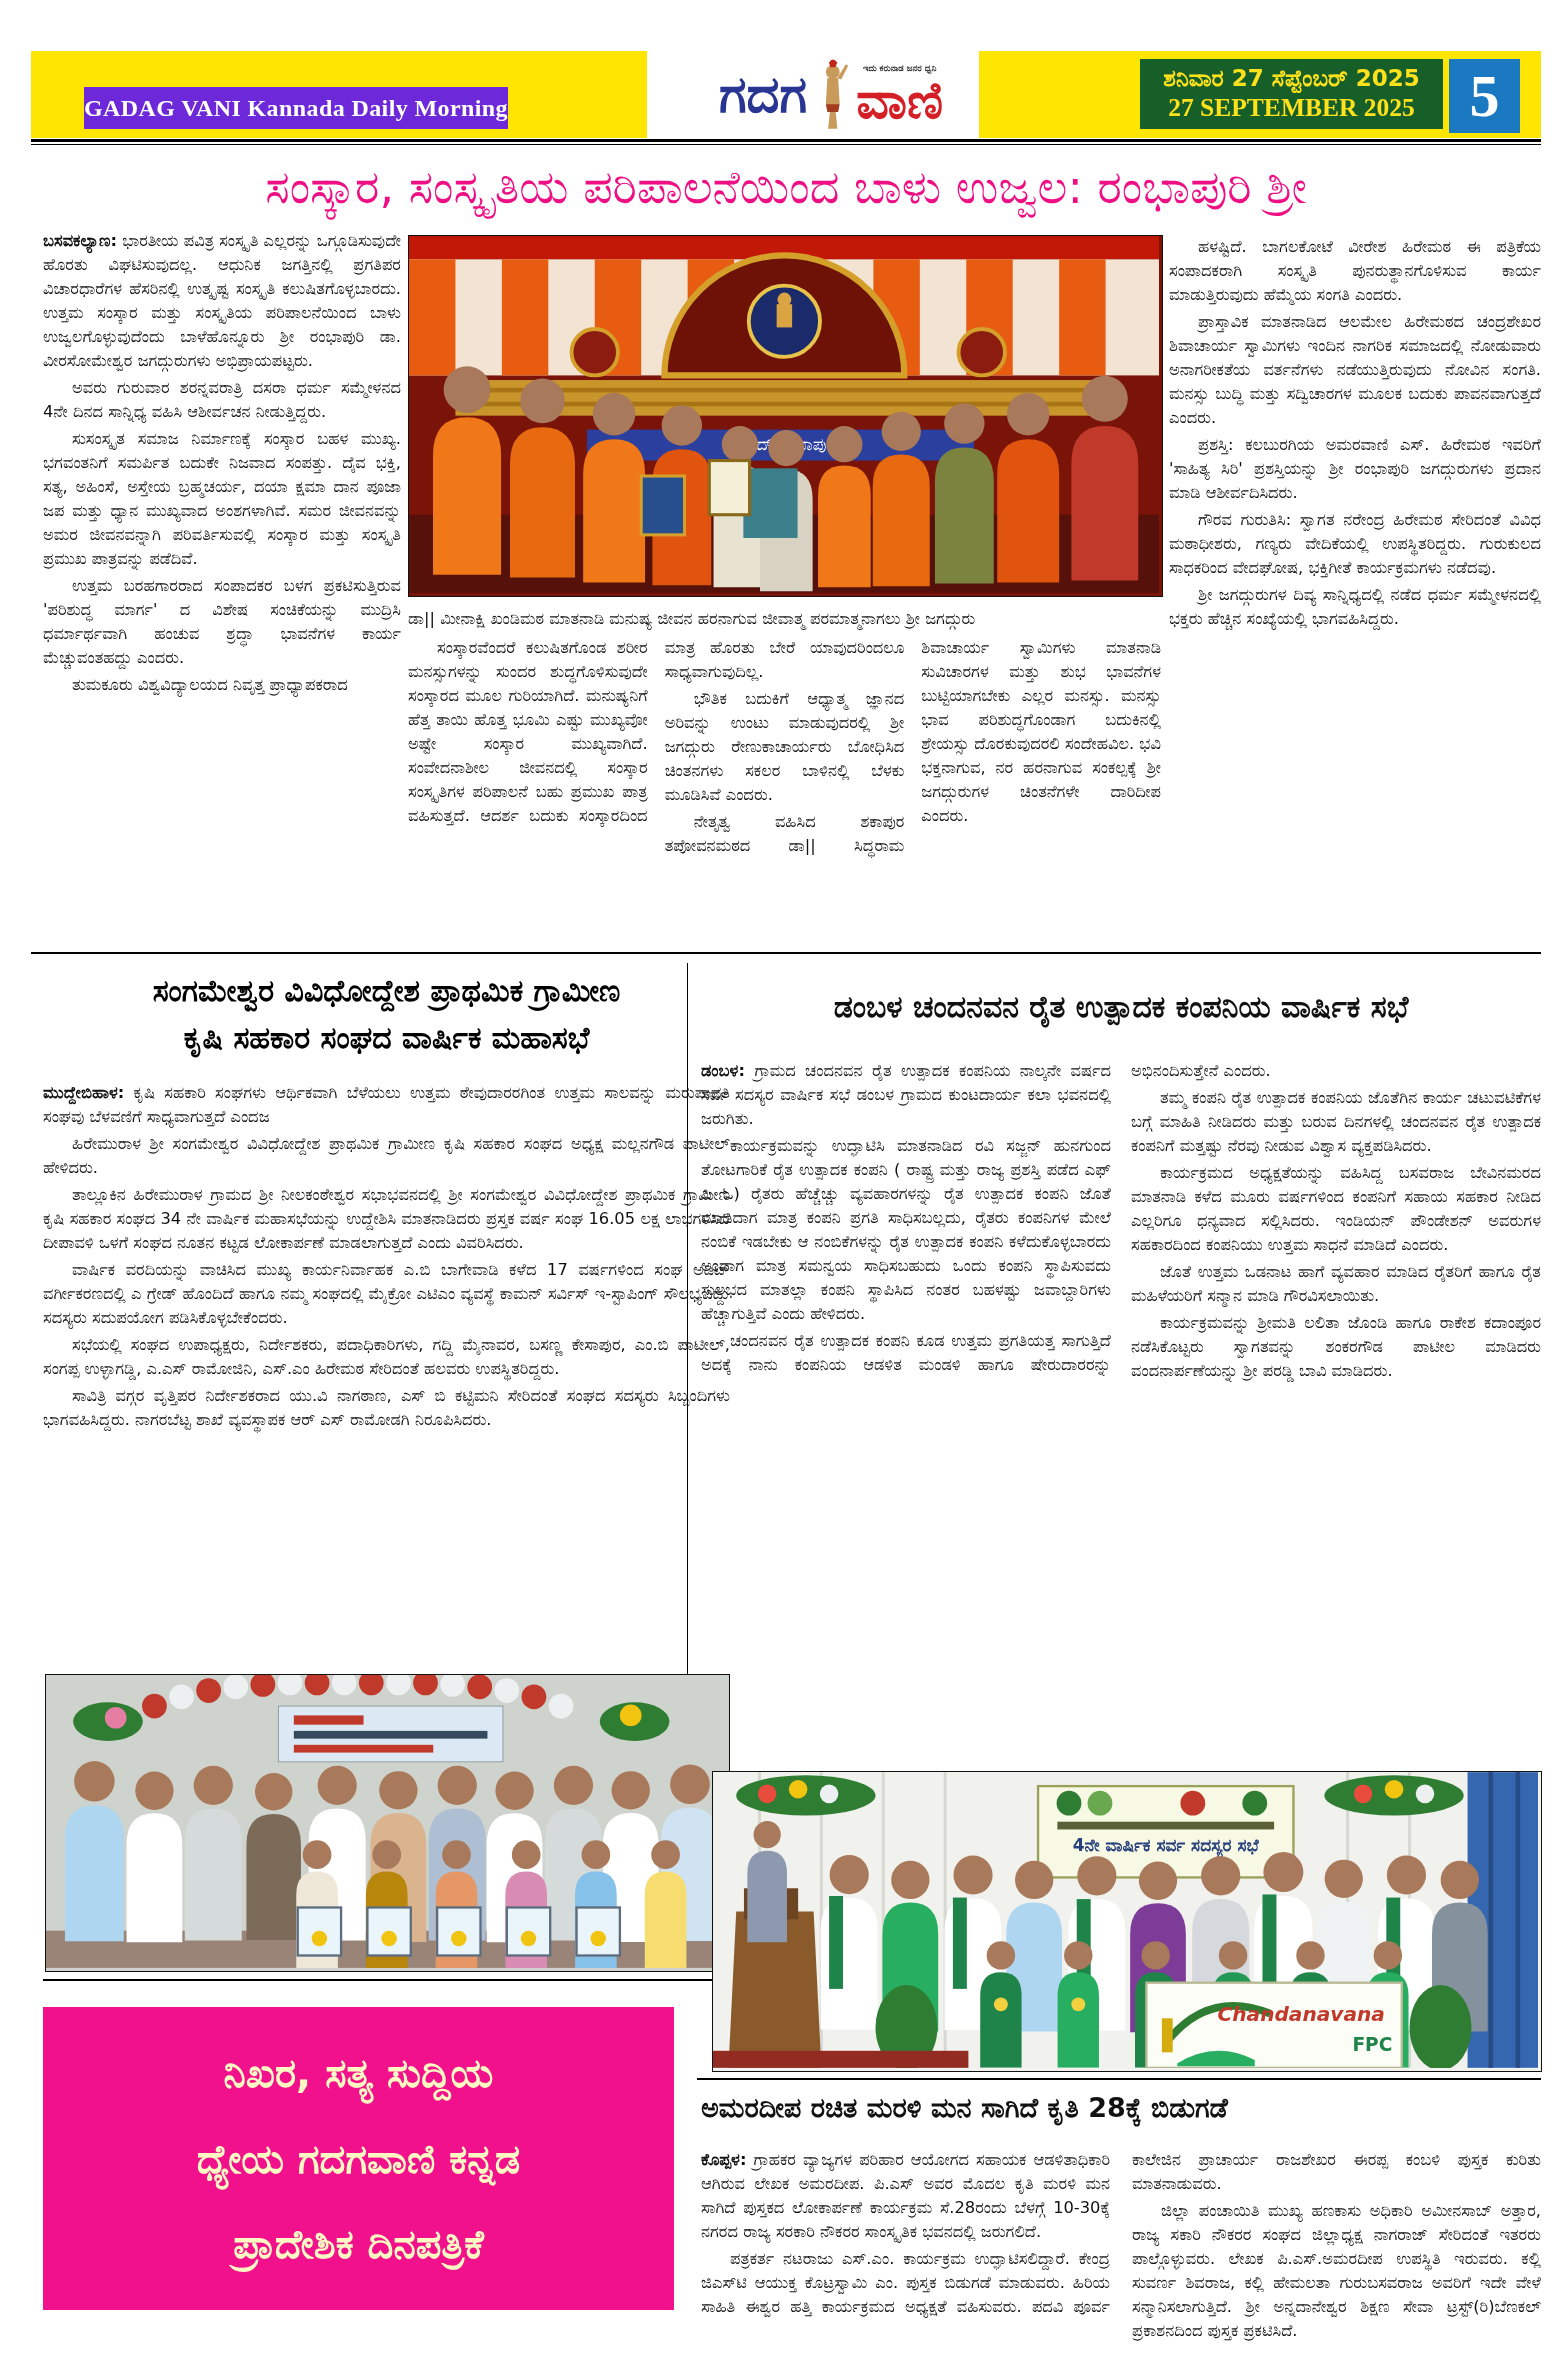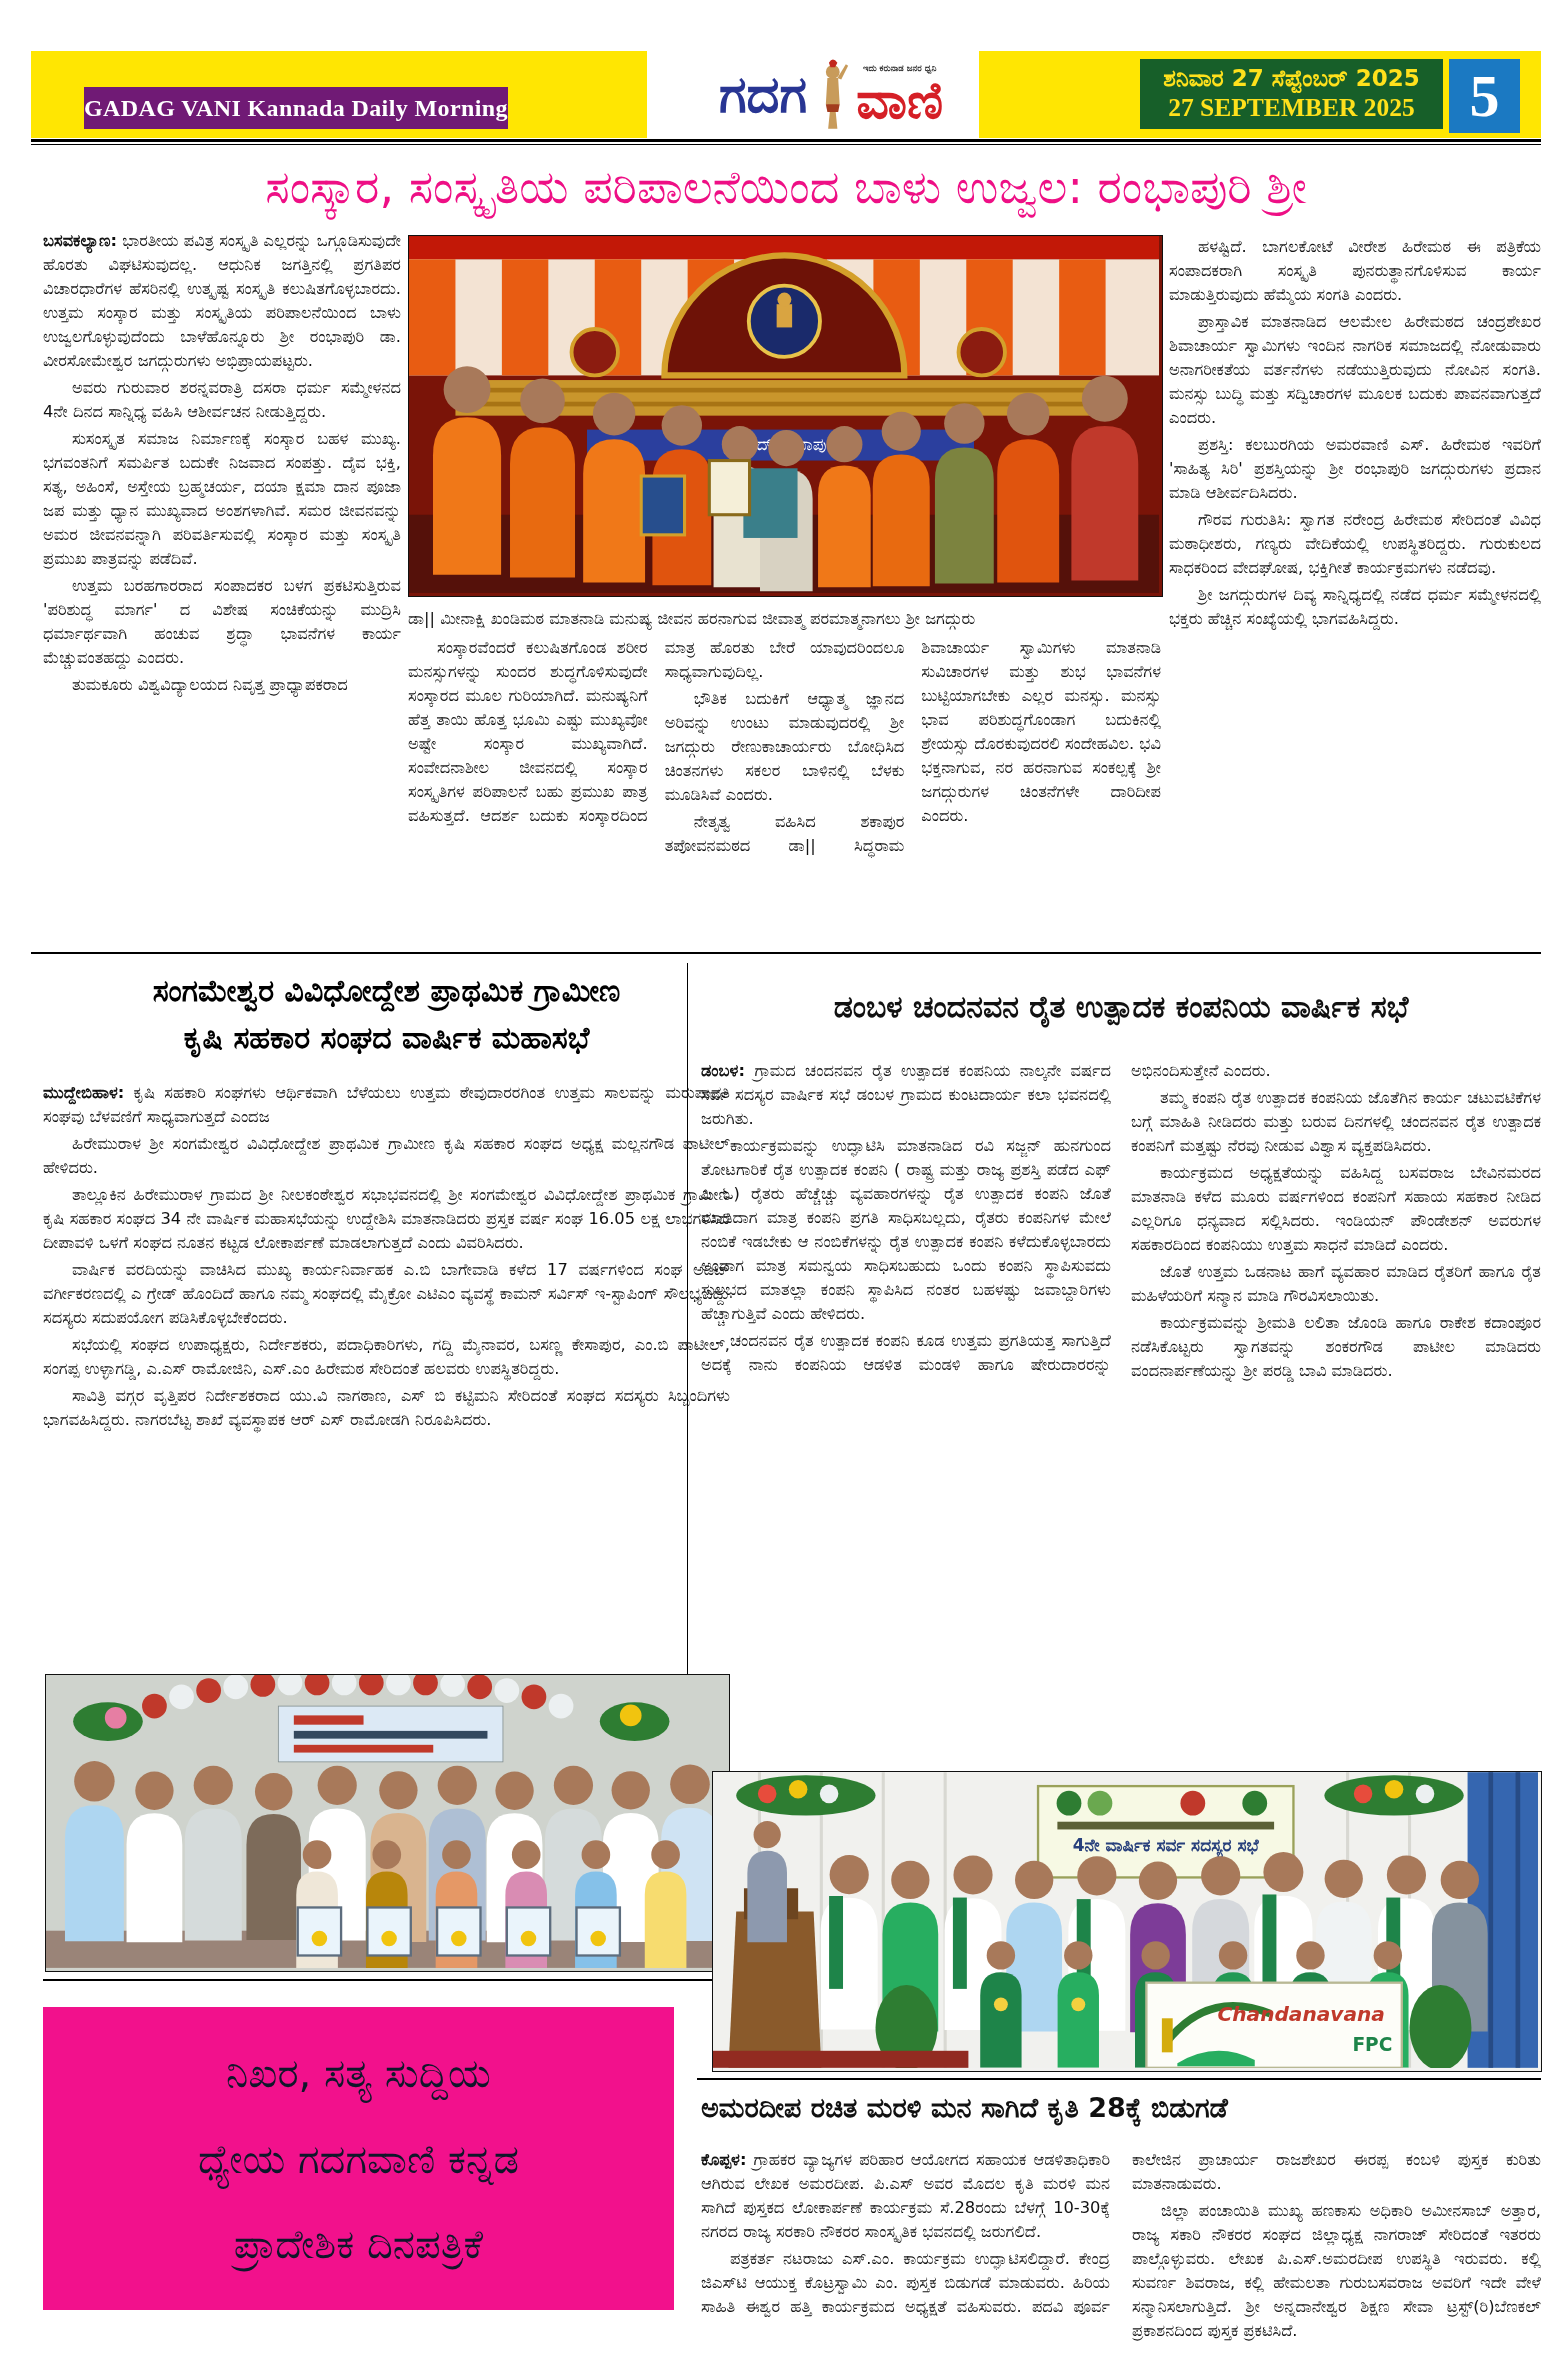--- a/index.html
+++ b/index.html
@@ -2,21 +2,21 @@
 <html lang="kn" style="font-size:12.4px"><head>
 <meta charset="utf-8">
 <style>
   html,body{margin:0;padding:0;background:#e9e9e9;}
   #page{position:relative;width:1555px;height:2377px;background:#ffffff;margin:0 auto;
         font-family:"DejaVu Sans","Liberation Sans",sans-serif;color:#111;overflow:hidden;}
   .abs{position:absolute;}
   
   #yellow-bar{left:31px;top:51px;width:1510px;height:87px;background:#ffe602;}
   #logo-panel{left:647px;top:51px;width:296px;height:87px;background:#ffffff;display:flex;align-items:center;justify-content:center;gap:4.6px;padding-left:36px;}
-  #strap-box{left:84px;top:87px;width:424px;height:42px;background:#701a75;display:flex;align-items:center;justify-content:center;}
+  #strap-box{left:84px;top:87px;width:424px;height:42px;background:#6d28d9;display:flex;align-items:center;justify-content:center;}
   #strap-box span{color:#fff;font-family:"Liberation Serif",serif;font-weight:bold;font-size:24px;letter-spacing:0.4px;}
   #logo-kn-1{color:#283593;font-weight:bold;font-size:51px;line-height:1;}
   #logo-kn-2{color:#d51f26;font-weight:bold;font-size:51px;line-height:1;}
   .logo-right{display:flex;flex-direction:column;align-items:center;}
   .logo-tag{color:#333;font-size:8.5px;font-weight:bold;margin-bottom:1.5px;}
   #date-box{left:1140px;top:59px;width:303px;height:70px;background:#175f29;display:flex;flex-direction:column;align-items:center;justify-content:center;}
   #date-box .d1{color:#ffe11c;font-weight:bold;font-size:23px;line-height:1.25;}
   #date-box .d2{color:#ffe11c;font-family:"Liberation Serif",serif;font-weight:bold;font-size:25.5px;line-height:1.2;}
   #page-num-box{left:1449px;top:59px;width:71px;height:74px;background:#1b79c2;display:flex;align-items:center;justify-content:center;}
   #page-num-box span{color:#fff;font-family:"Liberation Serif",serif;font-weight:bold;font-size:60px;}
@@ -37,21 +37,21 @@
   #a1-col-right{left:1169px;top:235px;width:372px;height:714px;}
   #hr1{left:31px;top:952px;width:1510px;height:0;border-top:2.3px solid #000;}
   
   #a2-headline{left:43px;top:968px;width:687px;height:108px;font-weight:bold;font-size:30px;line-height:1.55;
                text-align:center;color:#000;}
   #a2-body{left:43px;top:1081px;width:687px;height:582px;}
   #a2-photo{left:45px;top:1674px;width:683px;height:296px;border:1.5px solid #111;background:#cfd3cd;}
   #a2-rule{left:43px;top:1979px;width:685px;height:0;border-top:2.3px solid #000;}
   #promo-box{left:43px;top:2007px;width:631px;height:303px;background:#f2118c;display:flex;flex-direction:column;
              align-items:center;justify-content:space-evenly;}
-  #promo-box .pl{color:#0f172a;font-weight:normal;font-size:40px;line-height:1;}
+  #promo-box .pl{color:#fef9c3;font-weight:bold;font-size:40px;line-height:1;}
   #v-divider{left:687px;top:963px;width:0;height:796px;border-left:1.5px solid #000;}
   
   #a3-headline{left:701px;top:989px;width:840px;height:50px;font-weight:bold;font-size:30px;text-align:center;}
   #a3-body{left:701px;top:1059px;width:840px;height:706px;column-count:2;column-gap:20px;}
   #a3-photo{left:712px;top:1771px;width:828px;height:299px;border:1.5px solid #111;background:#f2f2f0;}
   #hr2{left:697px;top:2078px;width:844px;height:0;border-top:2.3px solid #000;}
   
   #a4-headline{left:701px;top:2092px;width:840px;height:48px;font-weight:bold;font-size:27px;text-align:left;white-space:nowrap;overflow:hidden;}
   #a4-body{left:701px;top:2148px;width:840px;height:220px;column-count:2;column-gap:22px;}
   svg text{font-family:"DejaVu Sans",sans-serif;}

